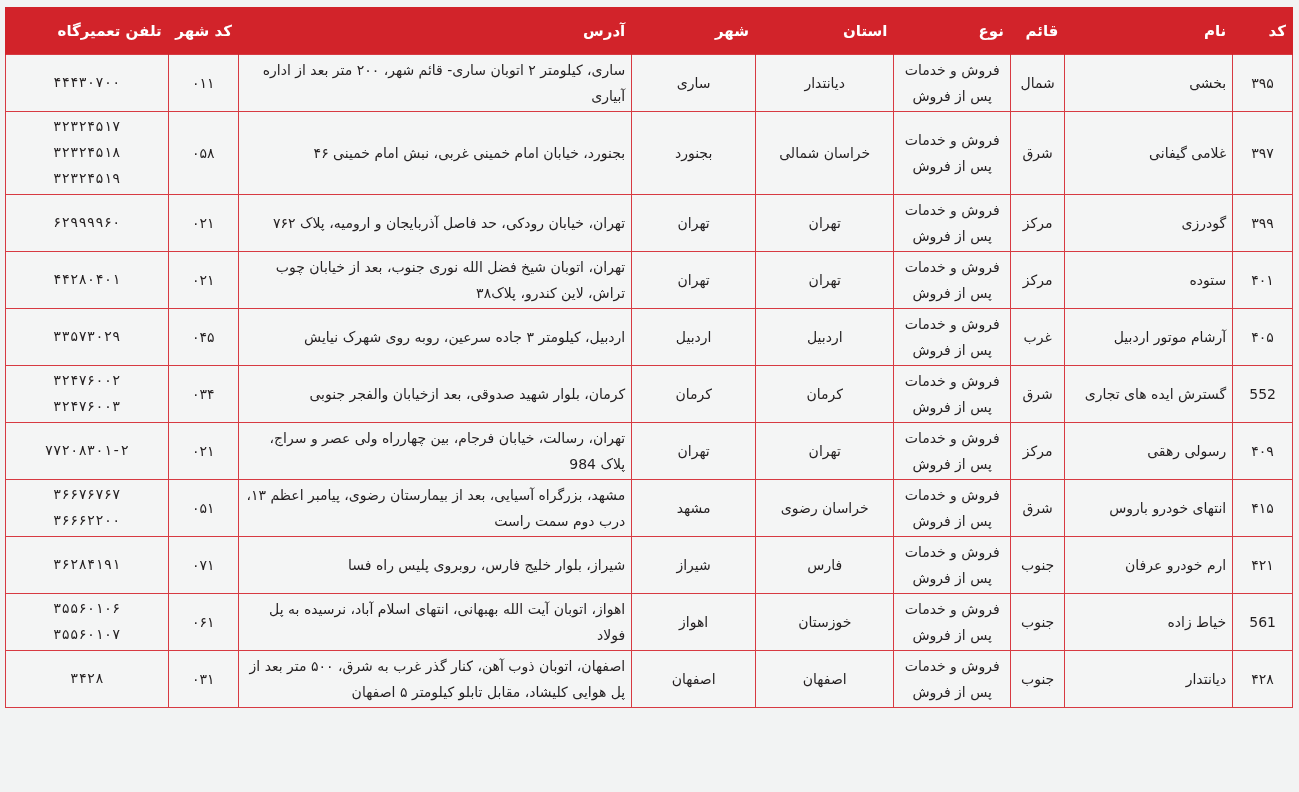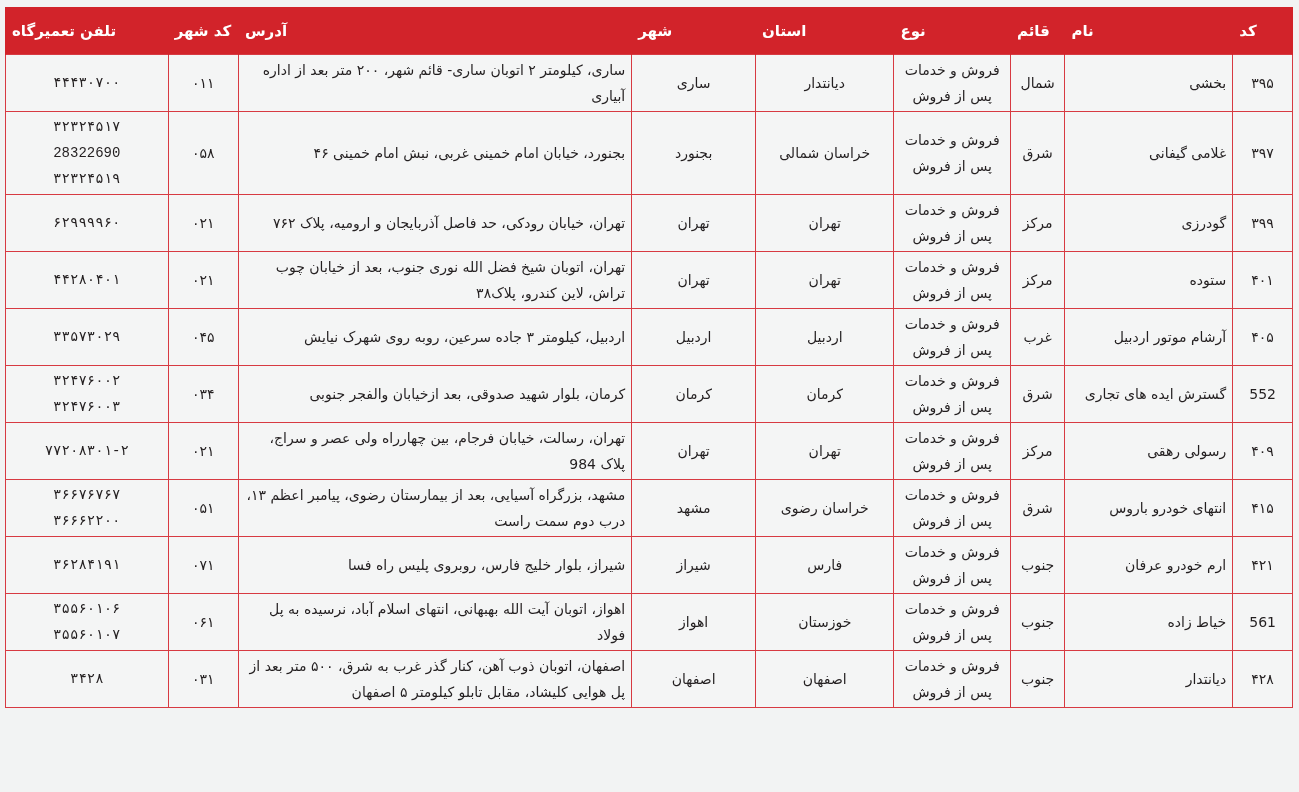--- a/index.html
+++ b/index.html
@@ -30,21 +30,21 @@
     }
     table.dealers thead th {
       background: #d2232a;
       color: #ffffff;
       font-weight: bold;
       height: 47px;
       font-size: 15px;
       padding: 0 6px;
       border-left: 1px solid #d2232a;
       border-right: 1px solid #d2232a;
-      text-align: left;
+      text-align: right;
       vertical-align: middle;
     }
     table.dealers tbody td {
       border: 1.5px solid #d73a42;
       padding: 2px 6px;
       vertical-align: middle;
       line-height: 26px;
     }
     td.c-code, td.c-region, td.c-type, td.c-province, td.c-city, td.c-citycode, td.c-phone {
       text-align: center;
@@ -113,21 +113,21 @@
     <td class="c-code">۳۹۷</td>
     <td class="c-name">غلامی گیفانی</td>
     <td class="c-region">شرق</td>
     <td class="c-type">فروش و خدمات پس از فروش</td>
     <td class="c-province">خراسان شمالی</td>
     <td class="c-city">بجنورد</td>
     <td class="c-address">بجنورد، خیابان امام خمینی غربی، نبش امام خمینی ۴۶</td>
     <td class="c-citycode">۰۵۸</td>
     <td class="c-phone">
             <span class="phone-line">۳۲۳۲۴۵۱۷</span>
-            <span class="phone-line">28322690</span>
+            <span class="phone-line">۳۲۳۲۴۵۱۸</span>
             <span class="phone-line">۳۲۳۲۴۵۱۹</span>
           </td>
   </tr>
 
   <tr>
     <td class="c-code">۳۹۹</td>
     <td class="c-name">گودرزی</td>
     <td class="c-region">مرکز</td>
     <td class="c-type">فروش و خدمات پس از فروش</td>
     <td class="c-province">تهران</td>

